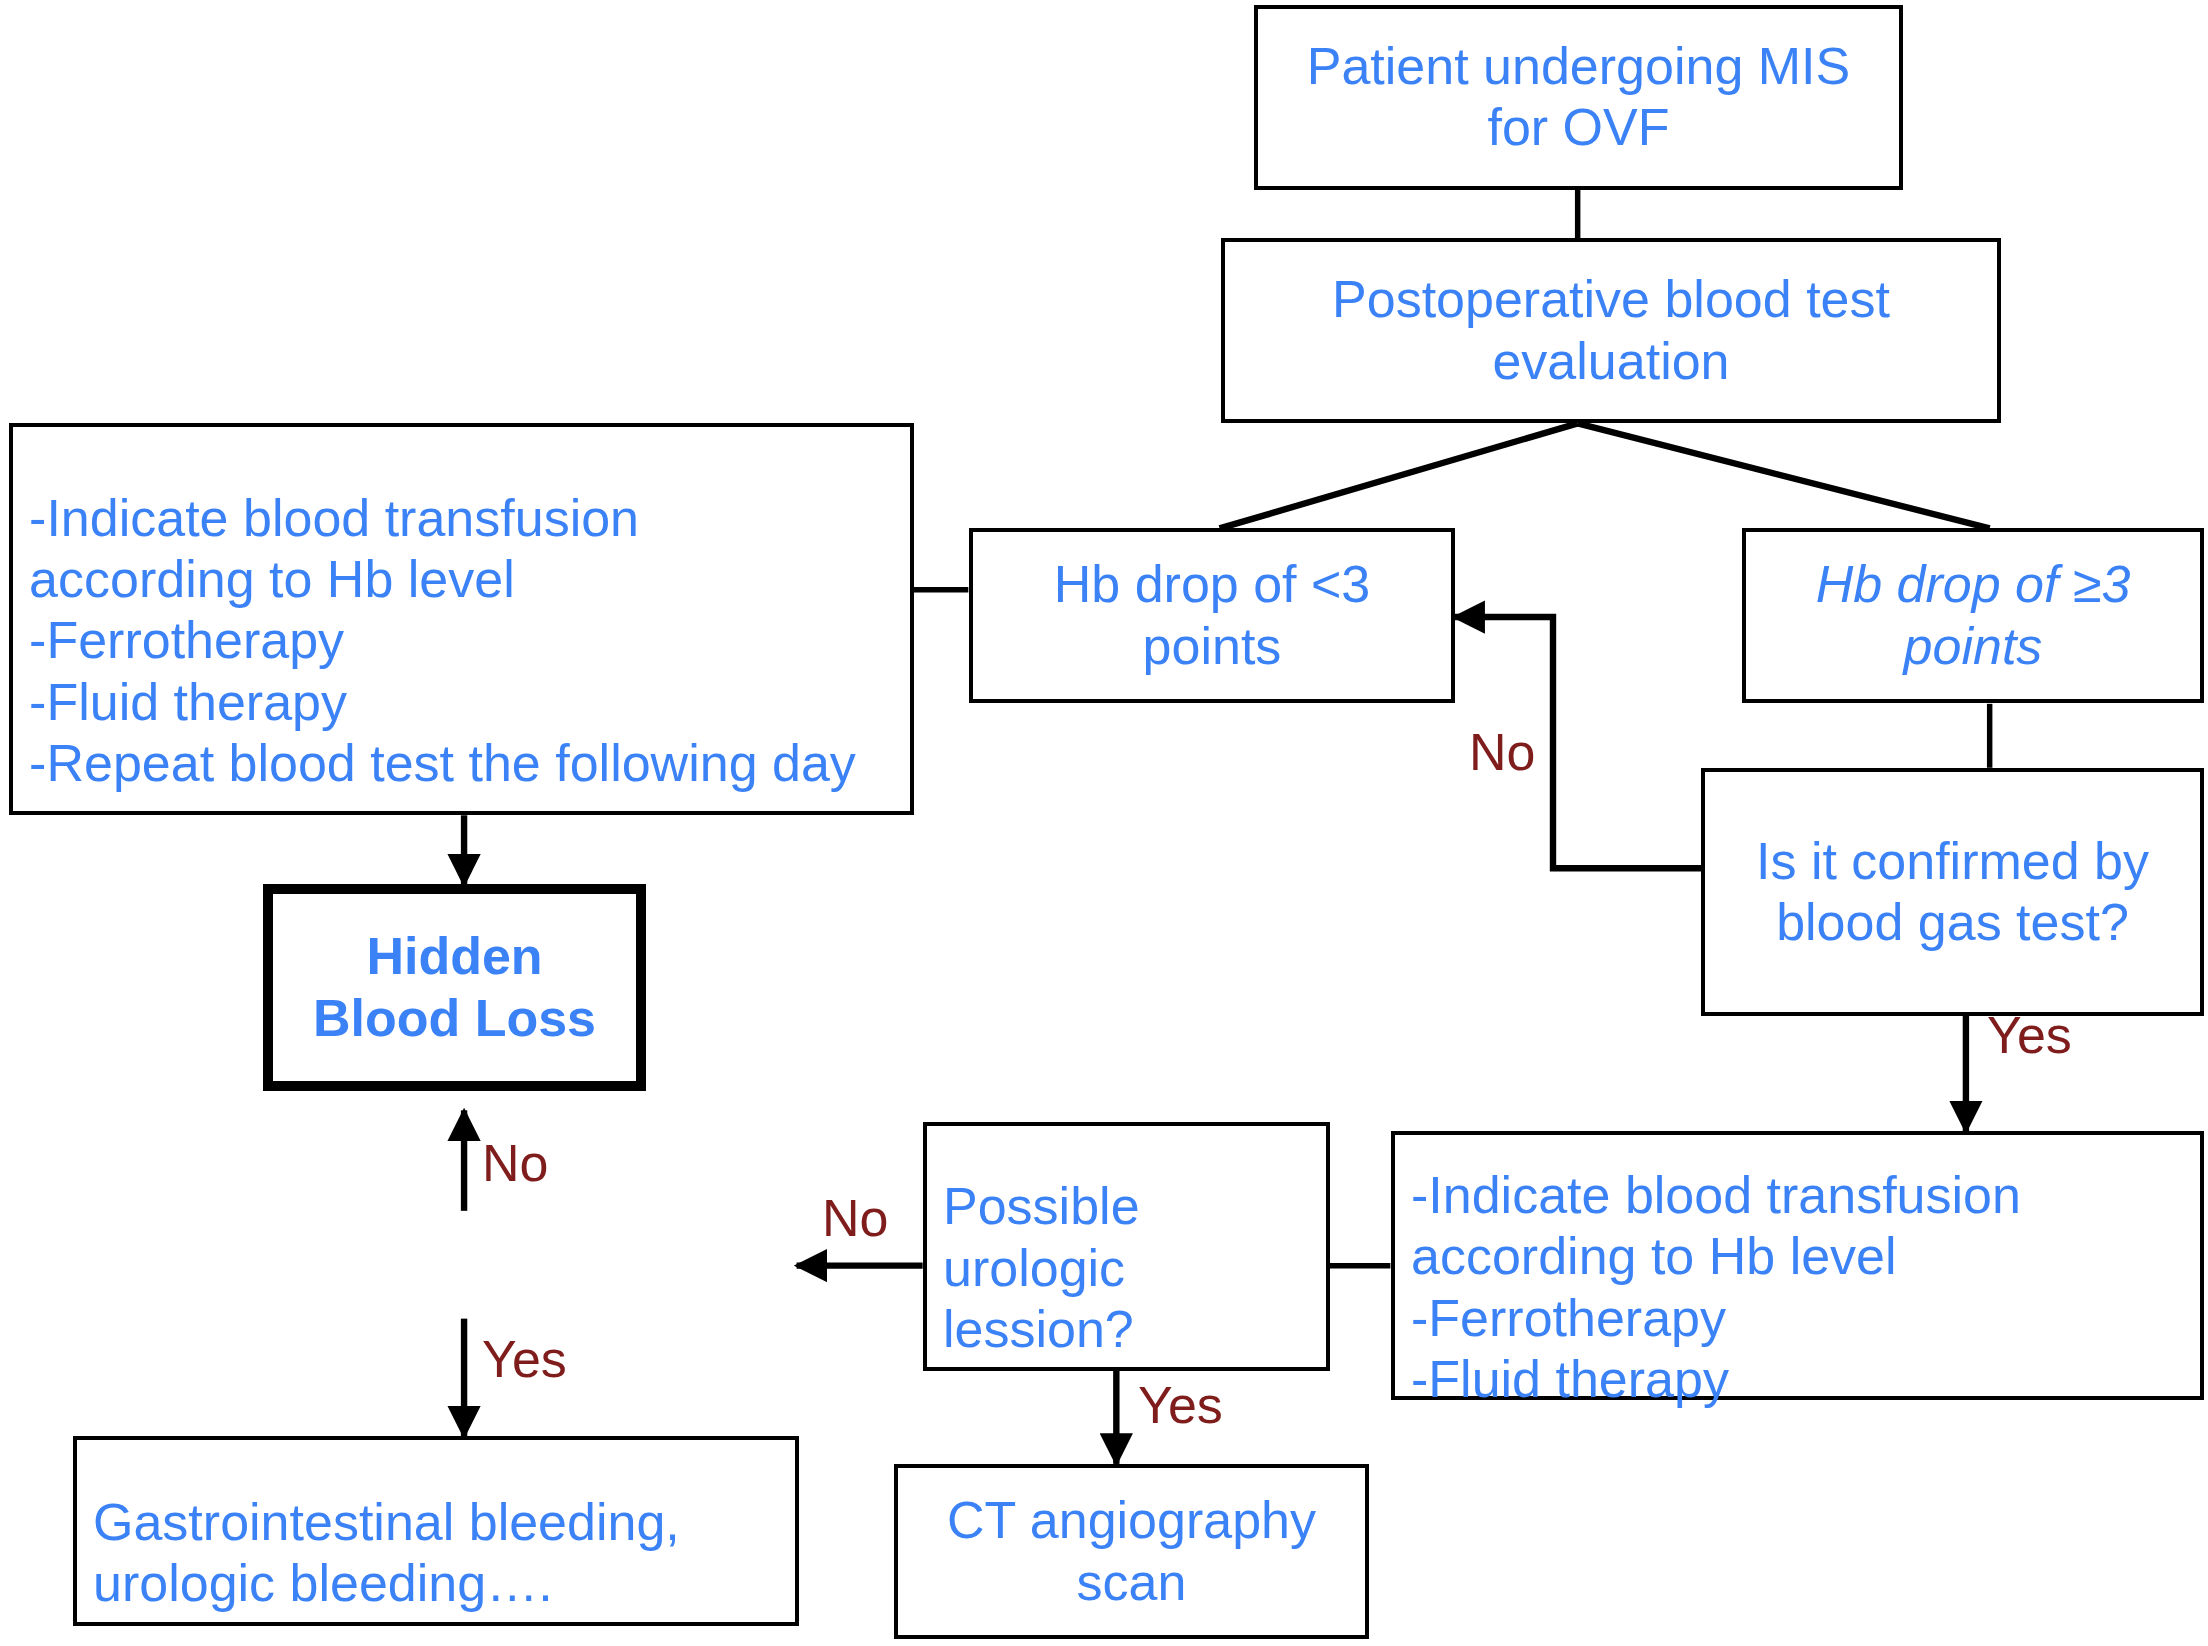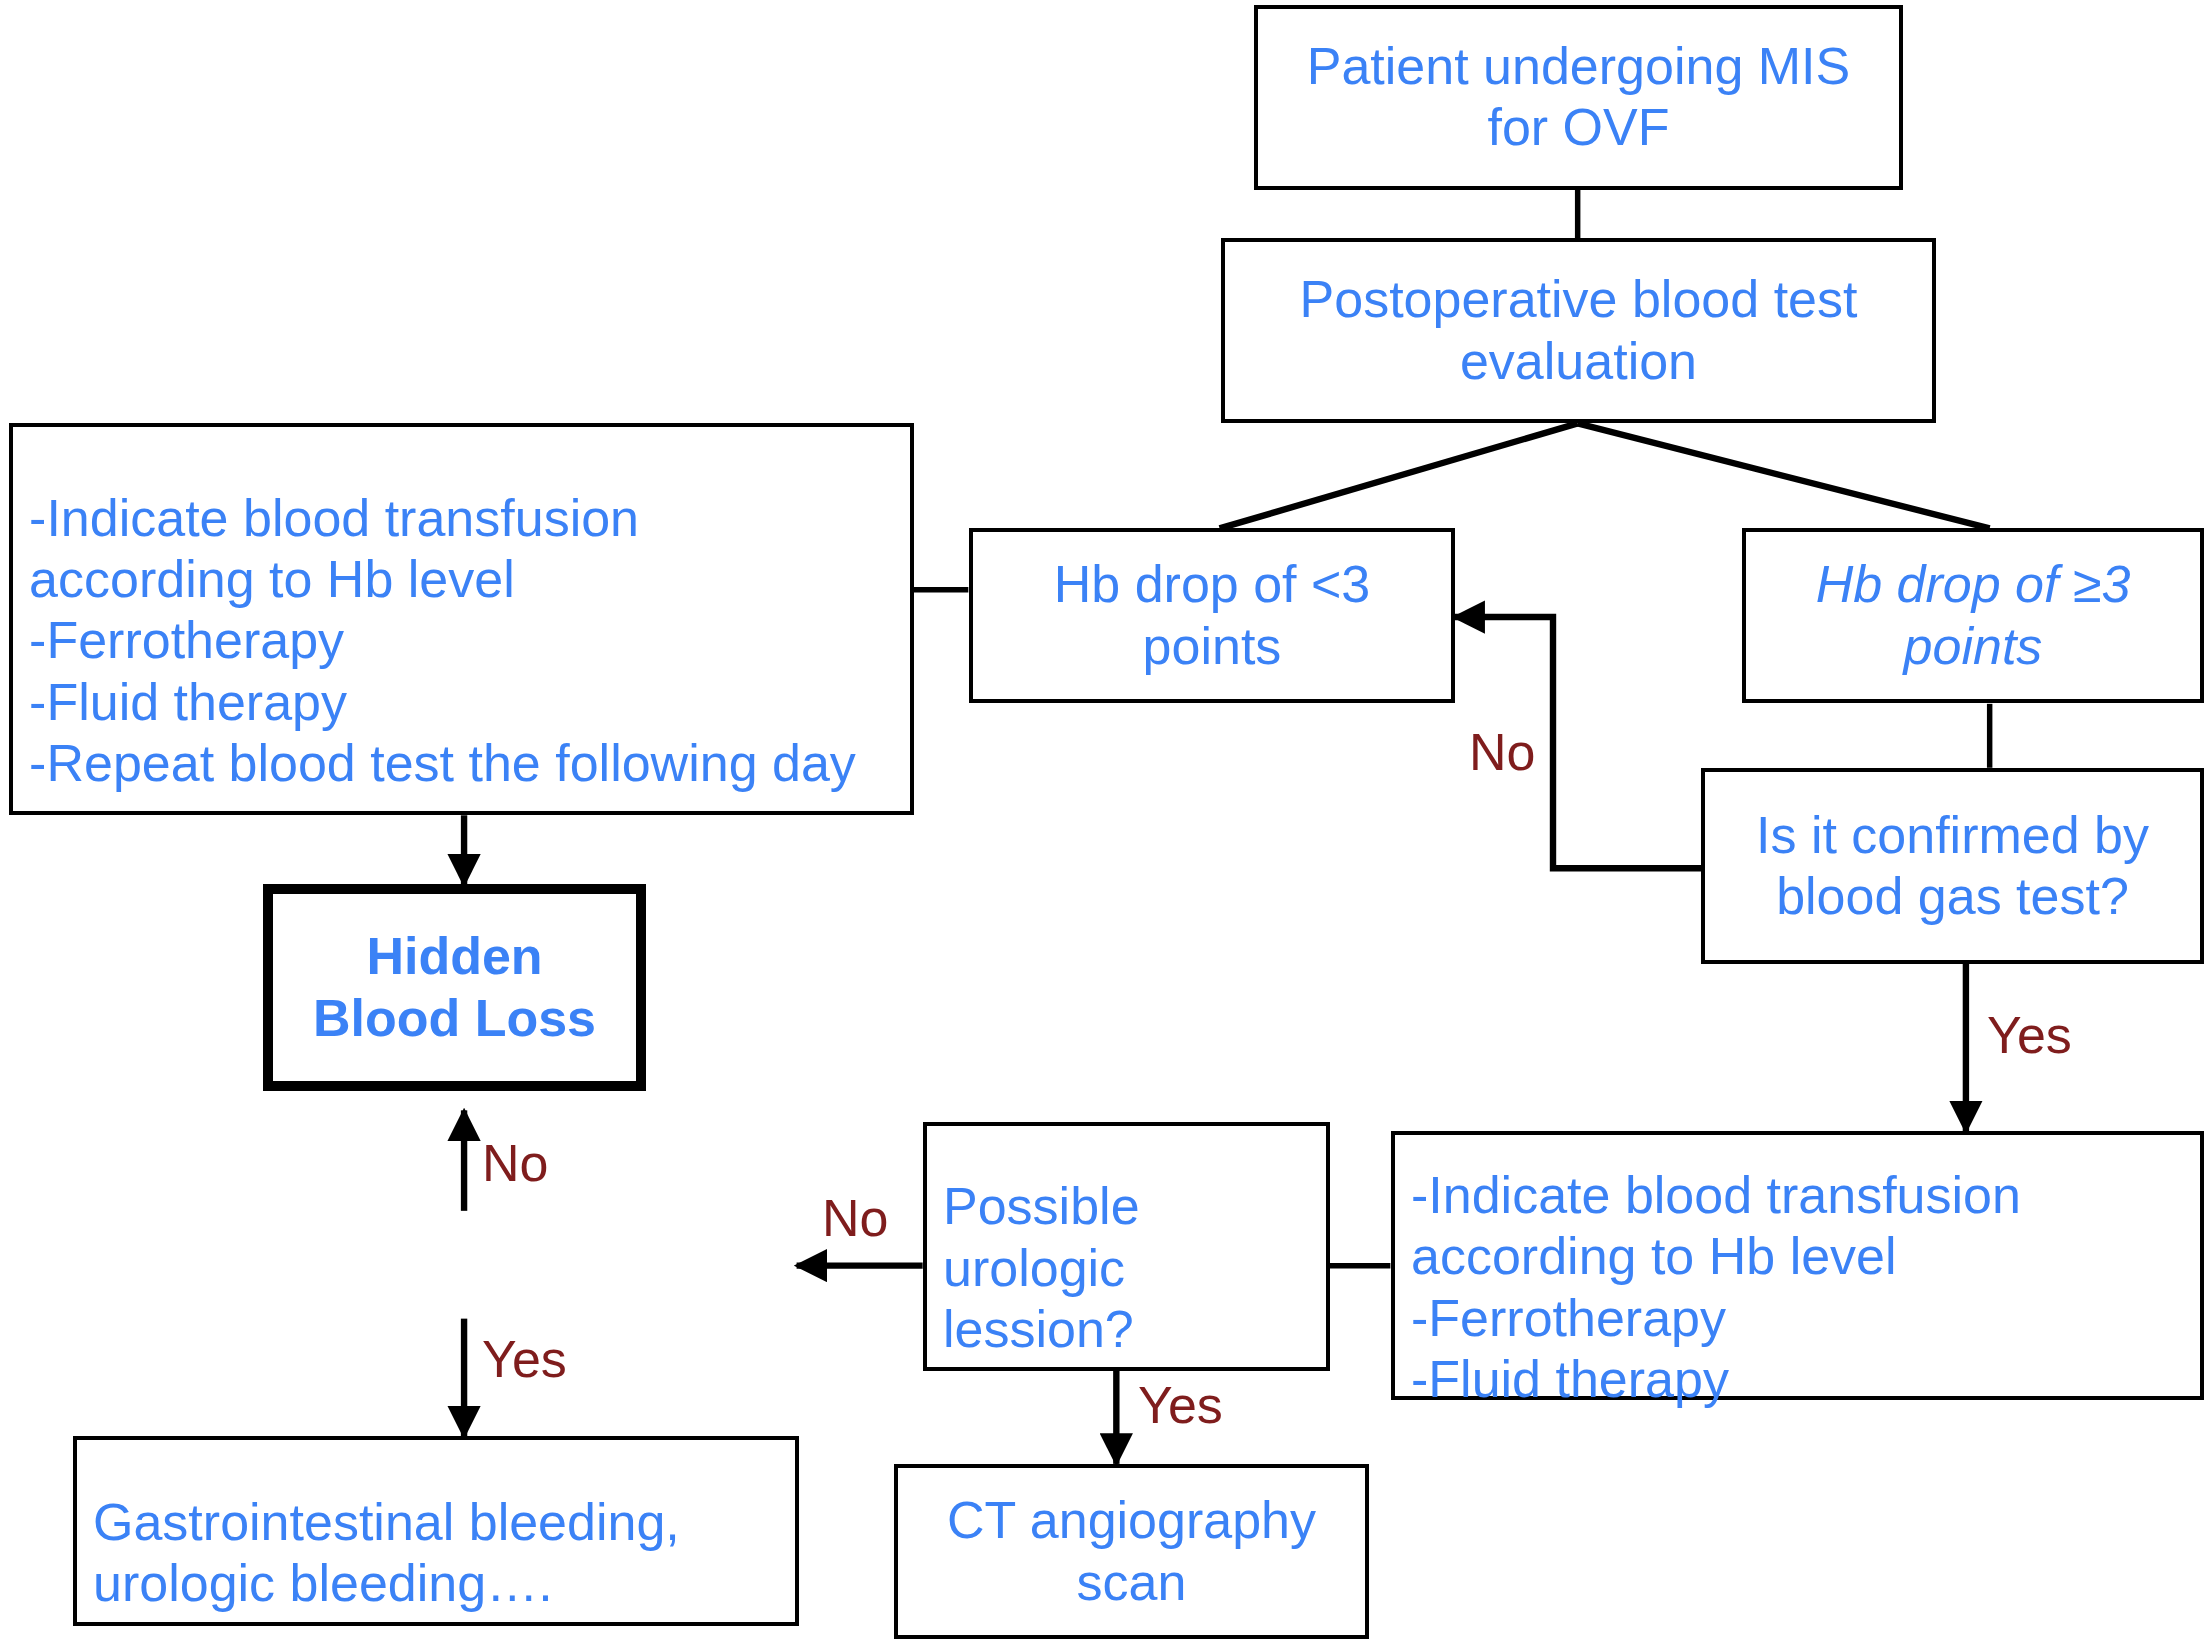--- a/index.html
+++ b/index.html
@@ -105,36 +105,36 @@
     <path d="M 1455 1385 L 1522 1385" stroke="#000000" stroke-width="6" fill="none"></path>
 
     <path d="M 1222 1500 L 1222 1602" stroke="#000000" stroke-width="7" fill="none" marker-end="url(#arrowhead)"></path>
   </svg>
 
   <div class="node center" style="left:1254px; top:4.6px; width:649px; height:185px;">
     <span class="txt">Patient undergoing MIS
 for OVF</span>
   </div>
 
-  <div class="node center" style="left:1221px; top:238px; width:715px; height:185px;">
+  <div class="node center" style="left:1221px; top:238px; width:780px; height:185px;">
     <span class="txt">Postoperative blood test
 evaluation</span>
   </div>
 
   <div class="node center" style="left:969px; top:528px; width:486px; height:175px;">
     <span class="txt">Hb drop of &lt;3
 points</span>
   </div>
 
   <div class="node center" style="left:1742px; top:528px; width:462px; height:175px;font-style:italic;">
     <span class="txt">Hb drop of ≥3
 points</span>
   </div>
 
-  <div class="node center" style="left:1701px; top:768px; width:503px; height:196px;">
+  <div class="node center" style="left:1701px; top:768px; width:503px; height:248px;">
     <span class="txt">Is it confirmed by
 blood gas test?</span>
   </div>
 
   <div class="node left" style="left:9.1px; top:423px; width:905px; height:392px;">
     <span class="txt">-Indicate blood transfusion
 according to Hb level
 -Ferrotherapy
 -Fluid therapy
 -Repeat blood test the following day</span>

